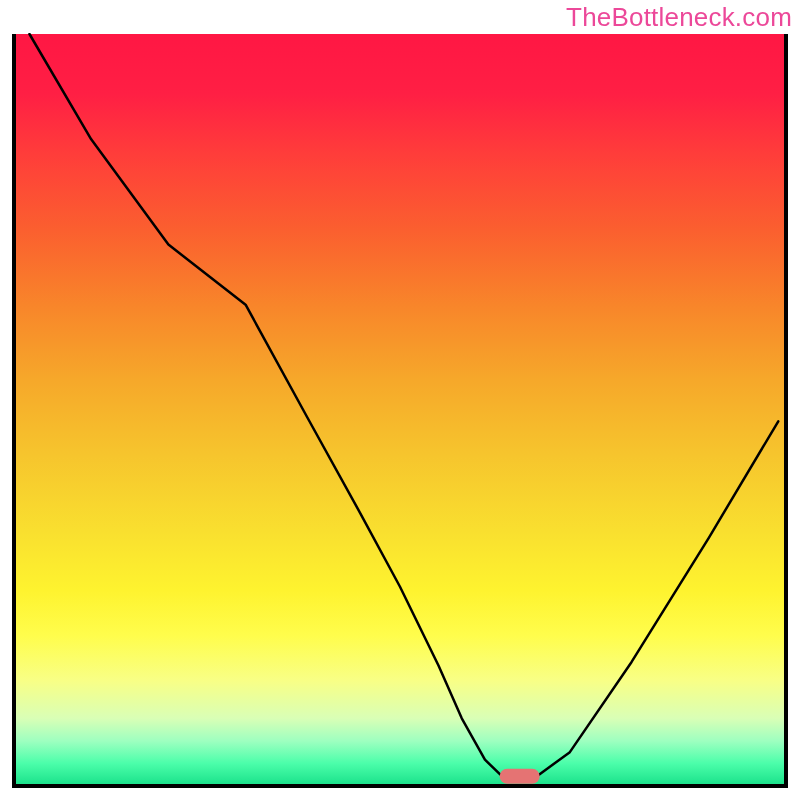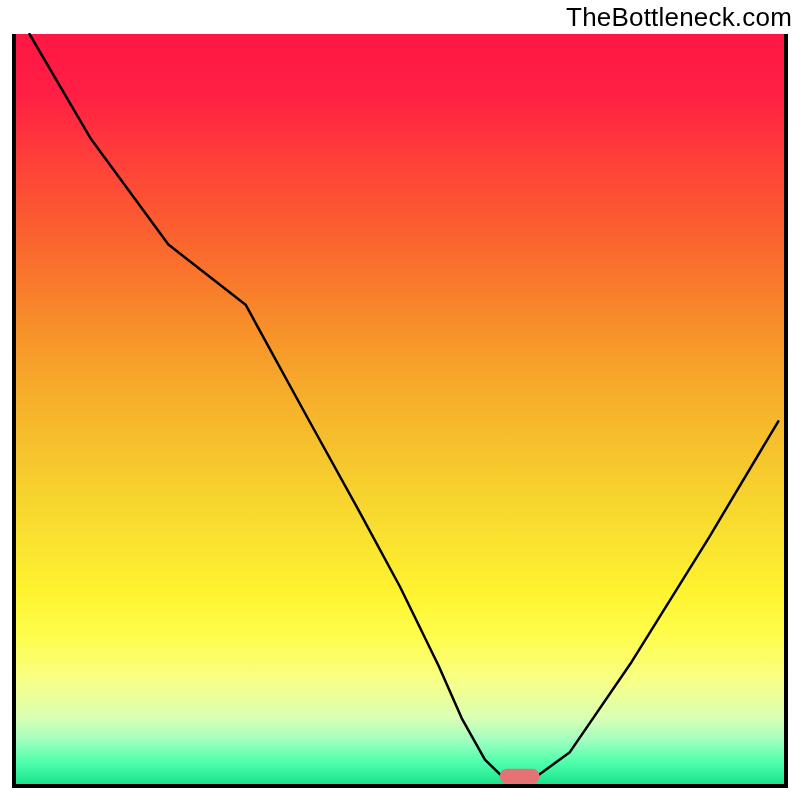--- a/index.html
+++ b/index.html
@@ -20,21 +20,21 @@
     top: 0;
     left: 0;
     width: 800px;
     height: 800px;
     display: block;
   }
   .watermark {
     position: absolute;
     top: 2px;
     right: 8px;
-    color: #000000;
+    color: #ec4899;
     font-size: 26px;
     font-weight: 400;
     font-family: Arial, Helvetica, sans-serif;
     letter-spacing: 0.2px;
     pointer-events: none;
   }
 </style>
 </head>
 <body>
 

